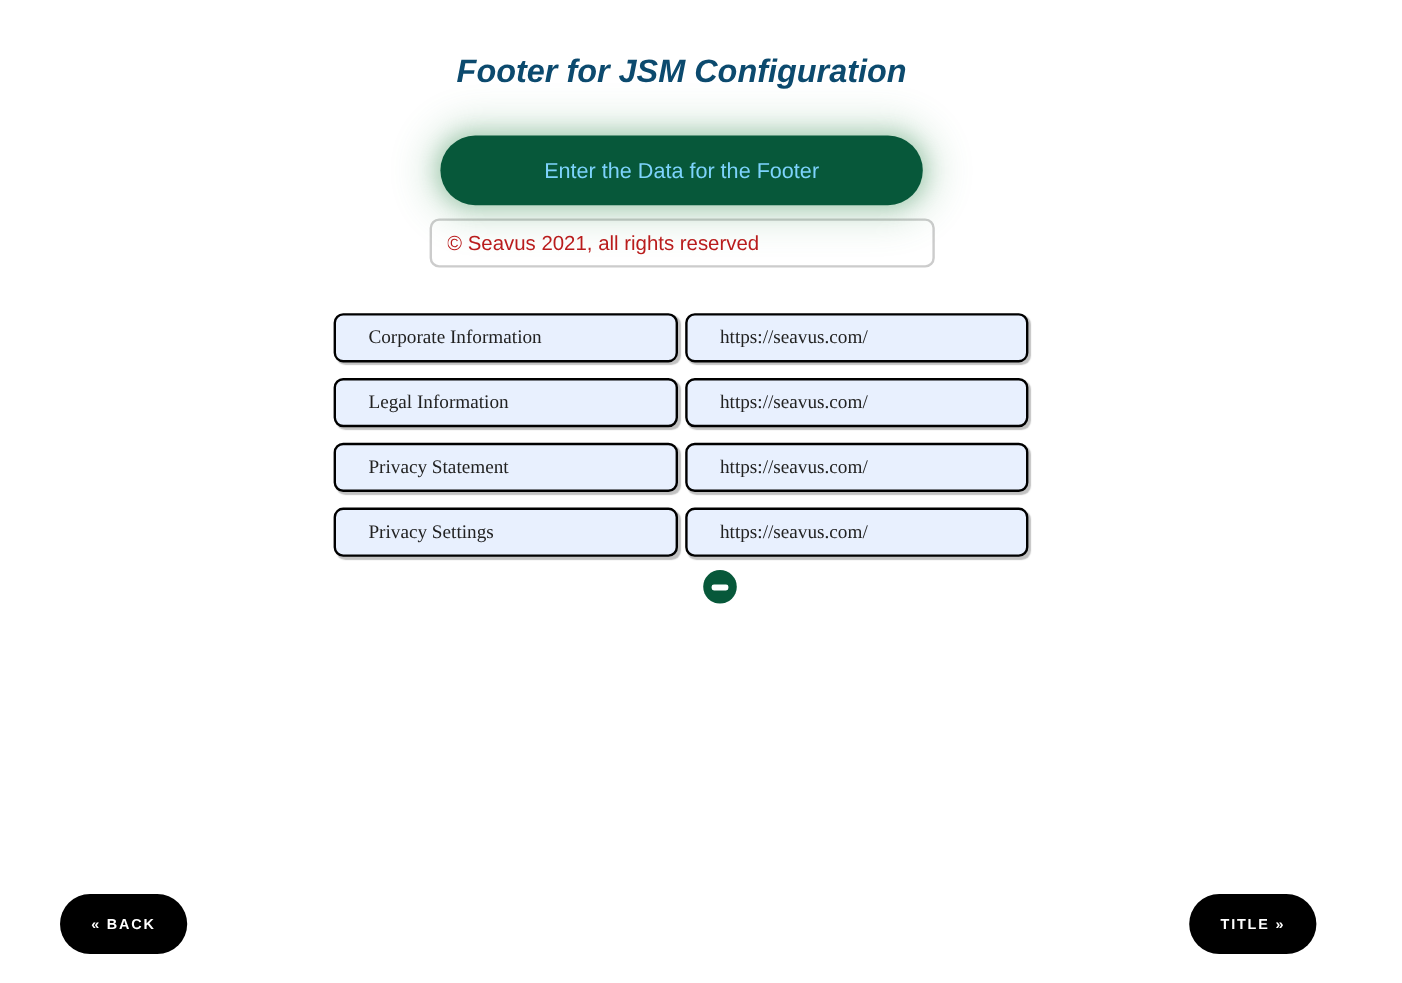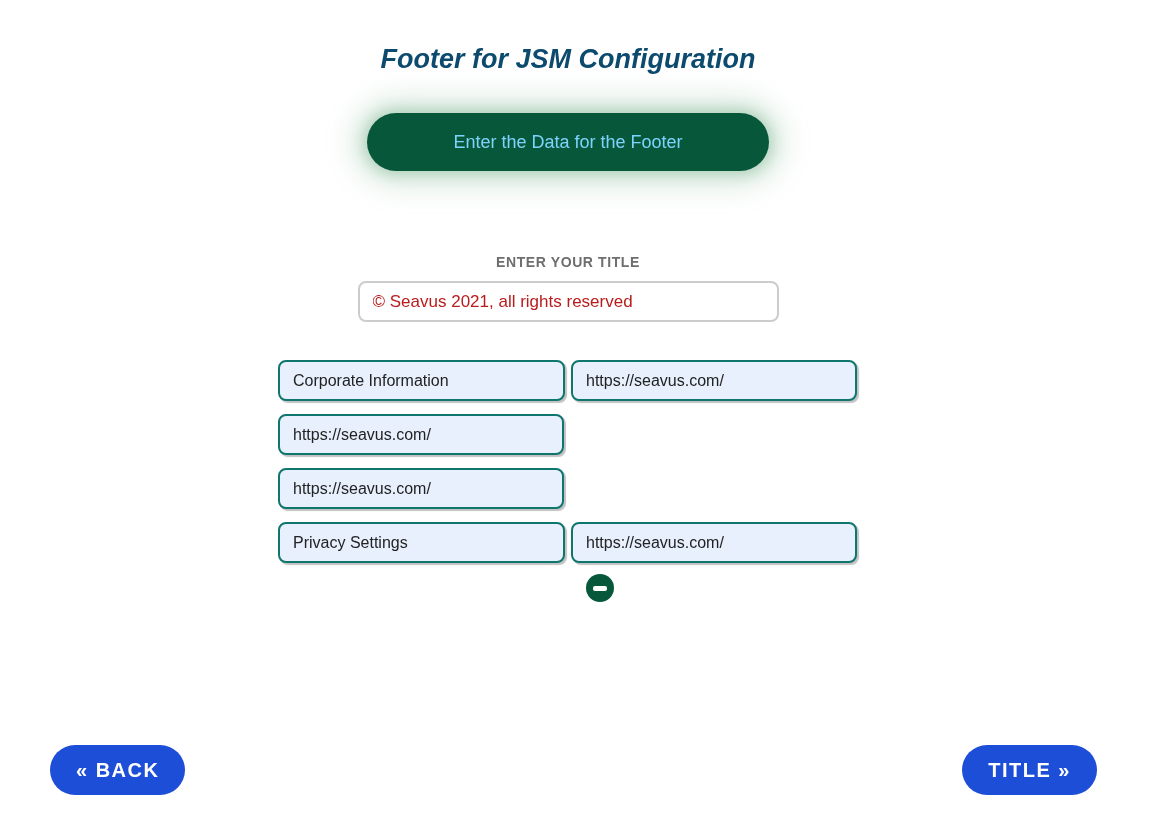--- a/index.html
+++ b/index.html
@@ -69,27 +69,27 @@
     display: flex;
     flex-direction: column;
     gap: 13px;
   }
   .row {
     display: flex;
     gap: 6px;
   }
   .row-input {
     height: 41px;
-    border: 2px solid #0f766e;
+    border: 2px solid #000000;
     border-radius: 8px;
     background: #e8f0fe;
     font-size: 16px;
-    font-family: Liberation Sans, sans-serif;
+    font-family: Liberation Serif, serif;
     color: #222222;
-    padding: 0 13px;
+    padding: 0 27px;
     outline: none;
     box-shadow: 2px 2px 1px #c2c2c2;
   }
   .label-col { width: 287px; }
   .url-col   { width: 286px; }
   .minus-btn {
     margin-top: 11px;
     margin-left: 308px;
     width: 28px;
     height: 28px;
@@ -114,54 +114,55 @@
     right: 0;
     bottom: 24px;
     display: flex;
     justify-content: space-between;
     padding: 0 71px 0 50px;
   }
   .nav-pill {
     height: 50px;
     border: none;
     border-radius: 25px;
-    background: #1d4ed8;
+    background: #000000;
     color: #ffffff;
     font-weight: bold;
-    font-size: 20px;
+    font-size: 12px;
     font-family: inherit;
     letter-spacing: 1.5px;
     padding: 0 26px;
     cursor: pointer;
   }
 </style>
 </head>
 <body>
 
 <div class="content">
 
   <h1 class="page-title">Footer for JSM Configuration</h1>
 
   <div class="btn-wrap">
     <button class="primary-pill">Enter the Data for the Footer</button>
   </div>
 
-  <div class="field-label">ENTER YOUR TITLE</div>
 
   <input class="title-input" type="text" value="© Seavus 2021, all rights reserved" style="">
 
   <div class="rows">
     <div class="row">
       <input class="row-input label-col" type="text" value="Corporate Information" style="">
       <input class="row-input url-col" type="text" value="https://seavus.com/" style="">
     </div>
     <div class="row">
+      <input class="row-input label-col" type="text" value="Legal Information" style="">
       <input class="row-input url-col" type="text" value="https://seavus.com/" style="">
     </div>
     <div class="row">
+      <input class="row-input label-col" type="text" value="Privacy Statement" style="">
       <input class="row-input url-col" type="text" value="https://seavus.com/" style="">
     </div>
     <div class="row">
       <input class="row-input label-col" type="text" value="Privacy Settings" style="">
       <input class="row-input url-col" type="text" value="https://seavus.com/" style="">
     </div>
   </div>
 
   <button class="minus-btn">
     <span class="minus-bar"></span>

